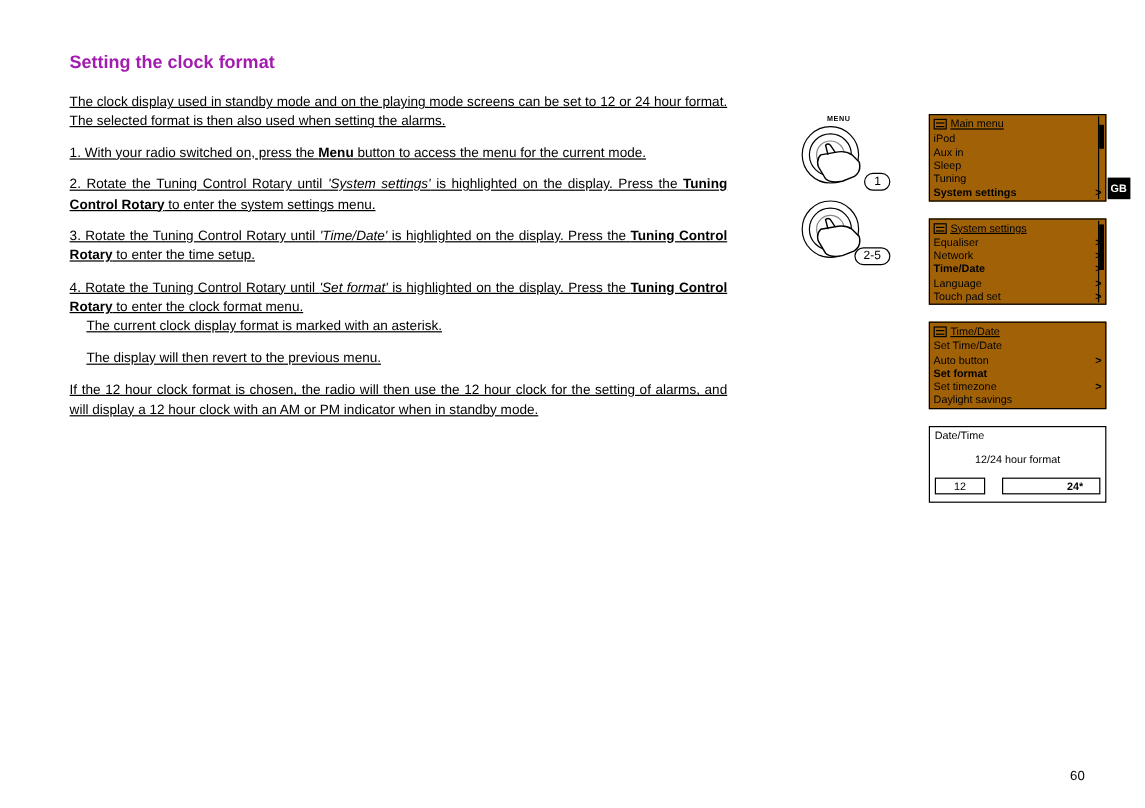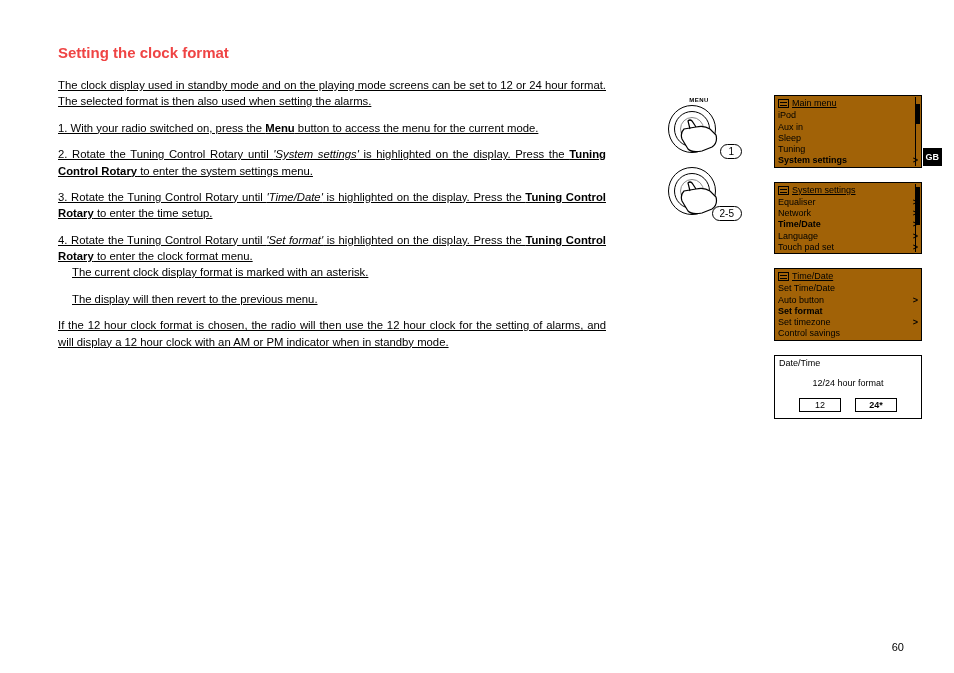--- a/index.html
+++ b/index.html
@@ -14,21 +14,21 @@
   }
   .page {
     padding: 44px 28px 0 58px;
     position: relative;
     height: 100%;
     box-sizing: border-box;
   }
   .title {
     font-size: 15px;
     font-weight: bold;
-    color: #ef4444;
+    color: #a21caf;
     margin-bottom: 16px;
   }
   .content {
     display: flex;
     align-items: flex-start;
   }
   .text-col {
     width: 548px;
     font-size: 11.3px;
     line-height: 1.45;
@@ -102,21 +102,21 @@
   .scrollbar .thumb{ position:absolute; left:0; right:0; background:#000; }
   .datetimescreen {
     border:1.2px solid #000; width:146px; font-size:9px; margin-bottom:14px;
   }
   .datetimescreen .hdr{ padding:2px 4px; border-bottom:none;}
   .datetimescreen .mid{ text-align:center; padding:8px 0 10px 0; font-size:9px;}
   .datetimescreen .opts{ display:flex; justify-content:center; gap:0; padding-bottom:6px;}
   .datetimescreen .opt{
     border:1px solid #000; width:40px; text-align:center; font-size:9px; padding:1px 0;
   }
-  .datetimescreen .opt + .opt{ margin-left:14px;}
+  .datetimescreen .opt + .opt{ margin-left:14px;padding-left:40px;}
   .datetimescreen .opt.sel{ font-weight:bold; }
 
   .gb-tab {
     position:absolute; right:12px; top:148px; background:#000; color:#fff;
     font-size:9px; font-weight:bold; padding:4px 3px;
   }
   .page-num {
     position:absolute; right:50px; bottom:20px; font-size:11px;
   }
 </style>
@@ -254,21 +254,21 @@
               <span class="arrow">&gt;</span>
             </div>
             <div class="row b">
               <span>Set format</span>
             </div>
             <div class="row">
               <span>Set timezone</span>
               <span class="arrow">&gt;</span>
             </div>
             <div class="row">
-              <span>Control savings</span>
+              <span>Daylight savings</span>
             </div>
           </div>
       </div>
 
       <div class="datetimescreen">
         <div class="hdr">Date/Time</div>
         <div class="mid">12/24 hour format</div>
         <div class="opts">
           <div class="opt">12</div>
           <div class="opt sel">24*</div>

